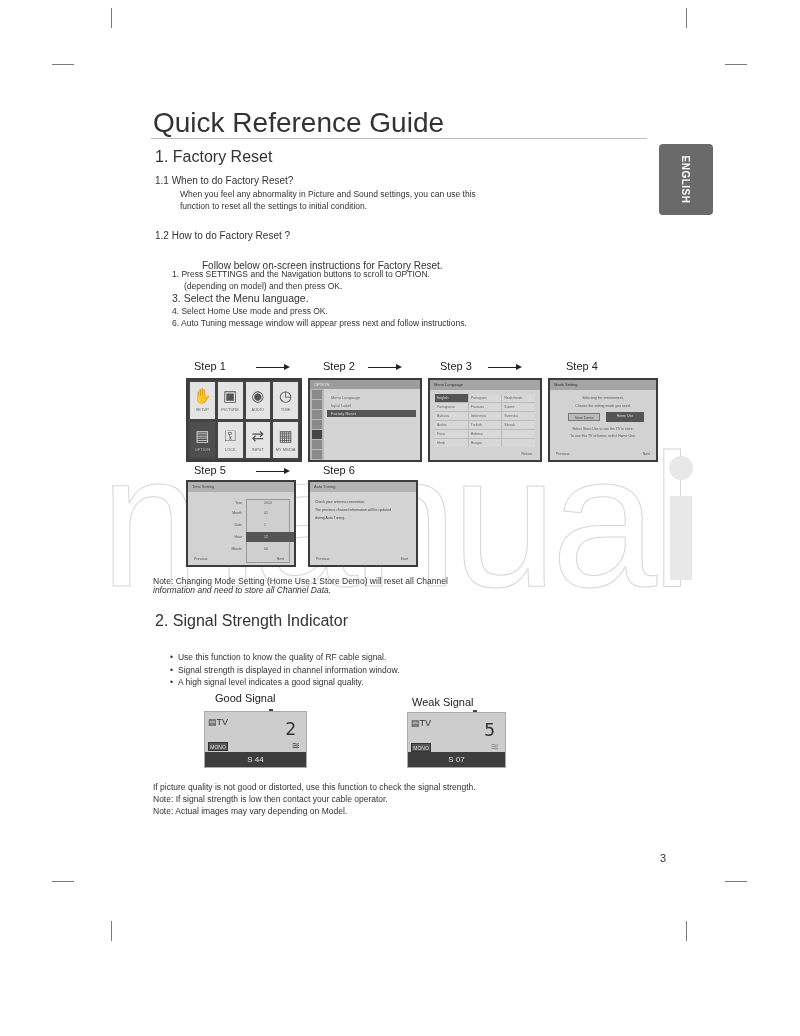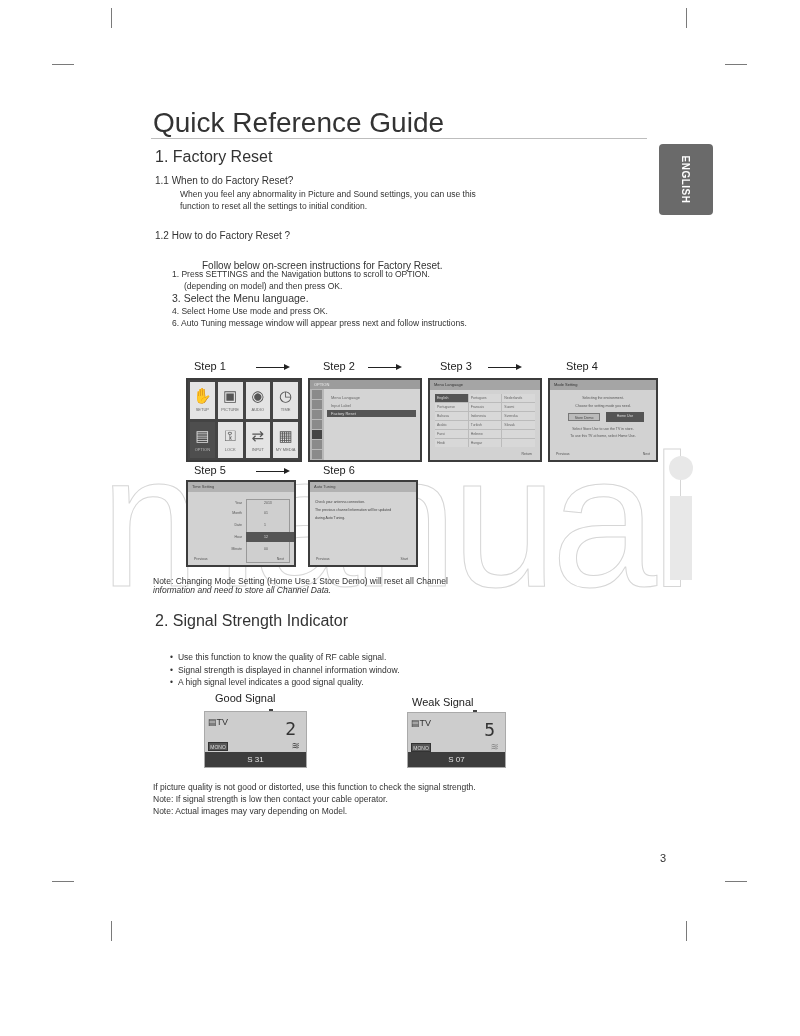--- a/index.html
+++ b/index.html
@@ -284,21 +284,21 @@
 
   <div class="step-label" style="left:215px; top:692px;">Good Signal</div>
   <div class="step-label" style="left:412px; top:696px;">Weak Signal</div>
 
   <div class="sig-tick" style="left:269px; top:709px;"></div>
   <div class="sig" style="left:204px; top:711px; width:103px; height:57px;">
     <div class="tv"><span>▤</span><span>TV</span></div>
     <div class="num">2</div>
     <div class="badge">MONO</div>
     <div class="wifi">≋</div>
-    <div class="bar">S 31</div>
+    <div class="bar">S 44</div>
   </div>
 
   <div class="sig-tick" style="left:473px; top:710px;"></div>
   <div class="sig" style="left:407px; top:712px; width:99px; height:56px;">
     <div class="tv"><span>▤</span><span>TV</span></div>
     <div class="num">5</div>
     <div class="badge">MONO</div>
     <div class="wifi" style="color:#888;">≋</div>
     <div class="bar">S 07</div>
   </div>

